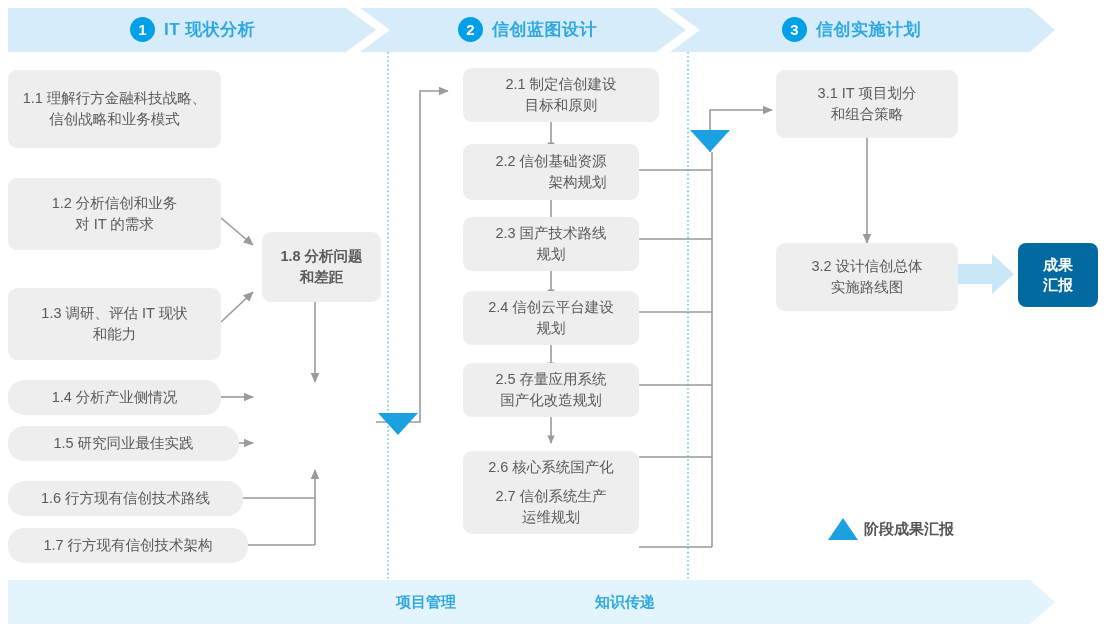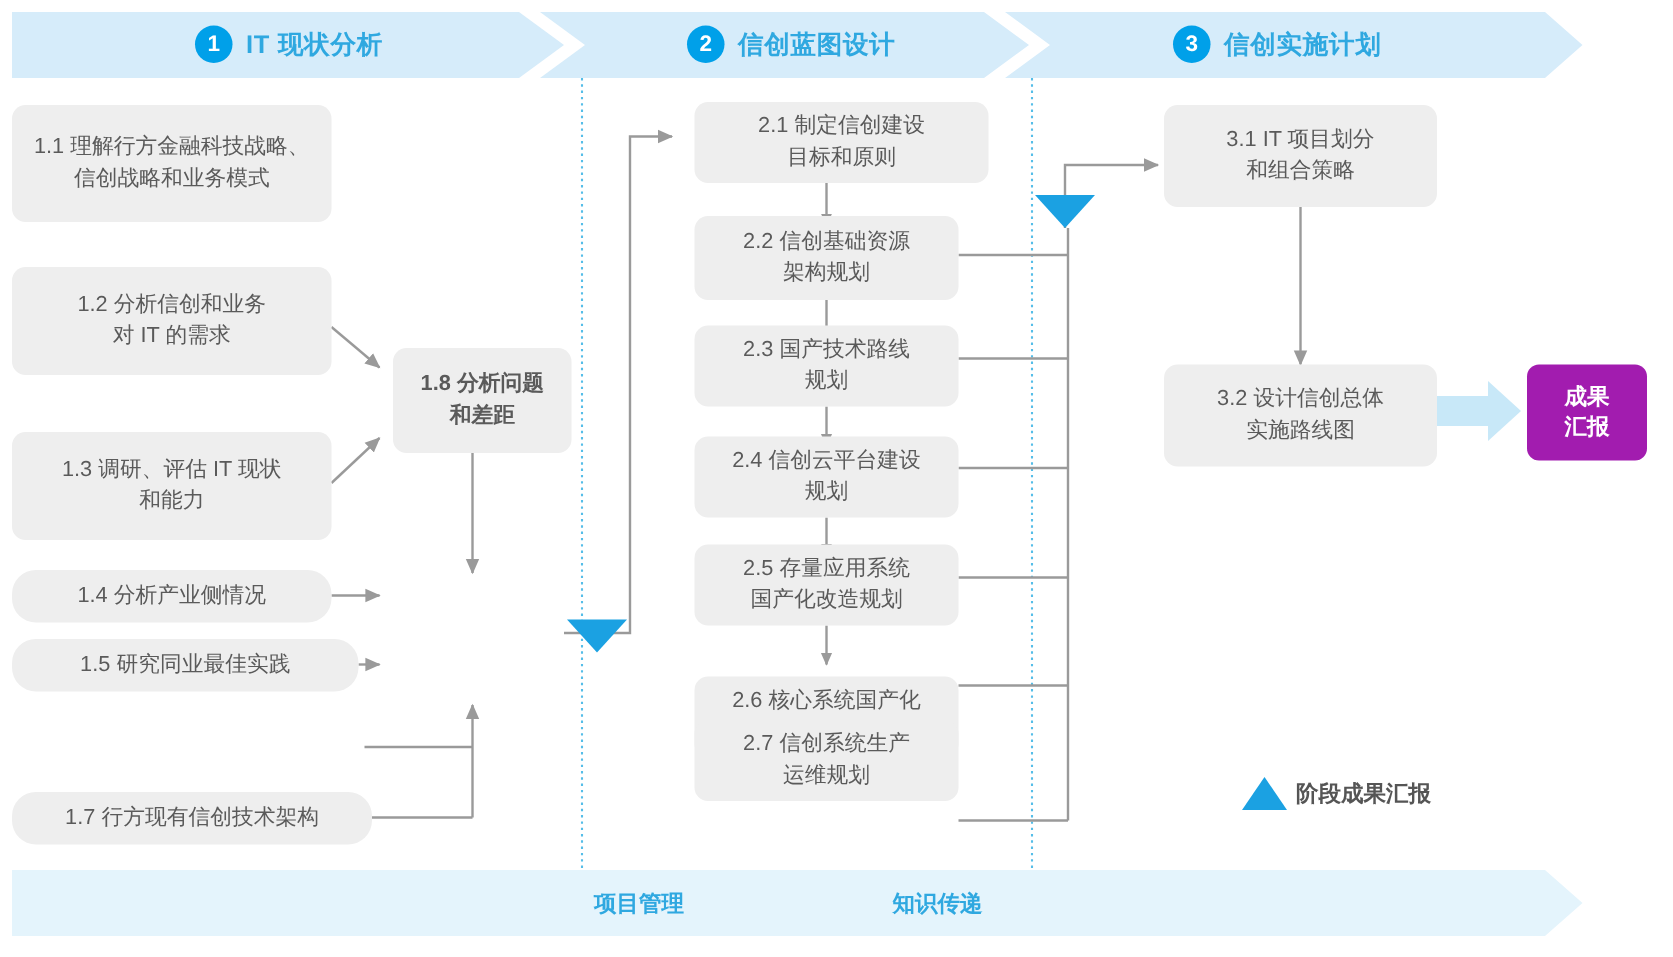--- a/index.html
+++ b/index.html
@@ -23,21 +23,21 @@
                 white-space:nowrap;}
 
   
   .node{position:absolute;background:#eeeeee;border-radius:9px;
         display:flex;align-items:center;justify-content:center;
         text-align:center;color:#5a5a5a;font-size:14.5px;line-height:1.45;
         padding:0 8px;box-sizing:border-box;}
   .node.pill{border-radius:16px;}
   .node-txt{white-space:pre-line;}
 
-  .result-node{position:absolute;background:#a21caf;border-radius:8px;
+  .result-node{position:absolute;background:#0369a1;border-radius:8px;
                display:flex;align-items:center;justify-content:center;
                text-align:center;color:#ffffff;font-size:15px;font-weight:bold;
                line-height:1.35;}
   .result-node .node-txt{white-space:pre-line;}
 
   
   .legend{position:absolute;display:flex;align-items:center;gap:6px;}
   .legend-tri{width:0;height:0;border-left:15px solid transparent;
               border-right:15px solid transparent;border-bottom:22px solid #1ba1e2;}
   .legend-txt{color:#555555;font-size:15px;font-weight:bold;white-space:nowrap;}
@@ -156,37 +156,40 @@
   </div>
 
   <div class="node pill" style="left:8px;top:380px;width:213px;height:35px;">
     <span class="node-txt">1.4 分析产业侧情况</span>
   </div>
 
   <div class="node pill" style="left:8px;top:426px;width:231px;height:35px;">
     <span class="node-txt">1.5 研究同业最佳实践</span>
   </div>
 
+  <div class="node pill" style="left:8px;top:481px;width:235px;height:35px;">
+    <span class="node-txt">1.6 行方现有信创技术路线</span>
+  </div>
 
   <div class="node pill" style="left:8px;top:528px;width:240px;height:35px;">
     <span class="node-txt">1.7 行方现有信创技术架构</span>
   </div>
 
   <div class="node" style="left:262px;top:232px;width:119px;height:70px;font-weight:bold;">
     <span class="node-txt">1.8 分析问题
 和差距</span>
   </div>
 
 
   <div class="node" style="left:463px;top:68px;width:196px;height:54px;">
     <span class="node-txt">2.1 制定信创建设
 目标和原则</span>
   </div>
 
-  <div class="node" style="left:463px;top:144px;width:176px;height:56px;">
+  <div class="node" style="left:463px;top:144px;width:176px;height:56px;text-align:right;">
     <span class="node-txt">2.2 信创基础资源
 架构规划</span>
   </div>
 
   <div class="node" style="left:463px;top:217px;width:176px;height:54px;">
     <span class="node-txt">2.3 国产技术路线
 规划</span>
   </div>
 
   <div class="node" style="left:463px;top:291px;width:176px;height:54px;">

